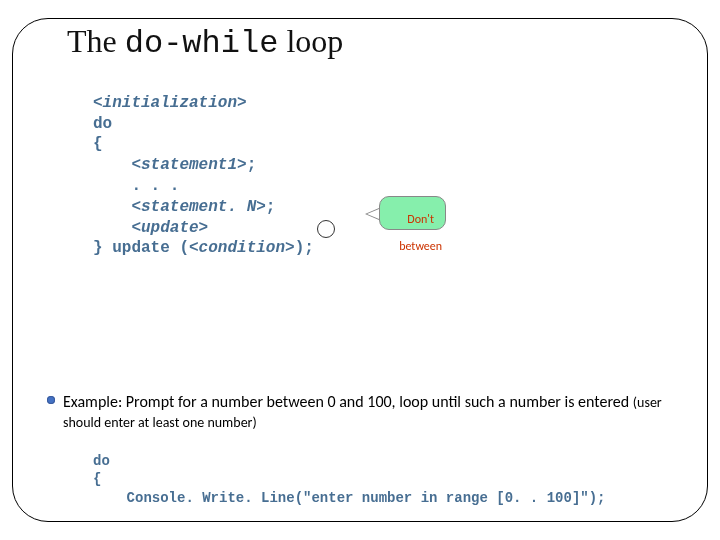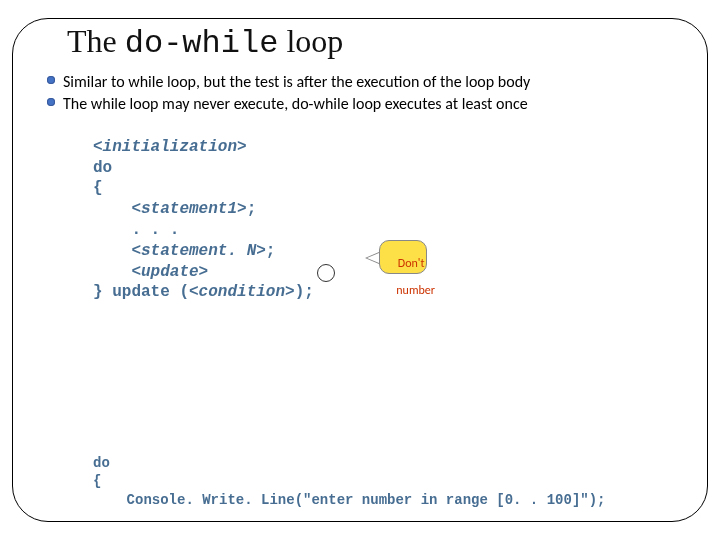--- a/index.html
+++ b/index.html
@@ -69,27 +69,27 @@
     position: relative;
   }
   .codeblock.small {
     font-size: 14px;
   }
   .it { font-style: italic; }
   .callout {
     position: absolute;
     border: 1px solid #888;
     border-radius: 10px;
-    background: #fde047;
+    background: #86efac;
     font-family: Calibri, Arial, sans-serif;
     font-weight: normal;
     color: #cc3300;
     font-size: 12px;
     text-align: center;
-    width: 48px;
+    width: 67px;
     height: 34px;
     padding-top: 2px;
     line-height: 1.15;
   }
   .callout-tail {
     position: absolute;
     width: 0; height: 0;
     border-top: 6px solid transparent;
     border-bottom: 6px solid transparent;
     border-right: 14px solid #888;
@@ -120,45 +120,46 @@
 </style>
 </head>
 <body>
 
 <div class="slide-frame">
 
   <h1 class="title">
     <span>The </span><span class="mono-part">do-while</span><span> loop</span>
   </h1>
 
-  <ul class="bullets">
-    <li>Similar to while loop, but the test is after the execution of the loop body</li>
-    <li>The while loop may never execute, do-while loop executes at least once</li>
-  </ul>
 
   <div class="codeblock">
 <span class="it">&lt;initialization&gt;</span>
 <span>do</span>
 <span>{</span>
     <span class="it">&lt;statement1&gt;</span>;
     <span>. . .</span>
     <span class="it">&lt;statement. N&gt;</span>;
     <span class="it">&lt;update&gt;</span>
 <span>} update (</span><span class="it">&lt;condition&gt;</span><span>);</span>
 
     <span class="semi-circle" style="left:224px; top:148px;"></span>
 
     <div class="callout" style="left:286px; top:124px;">
       <span>Don't</span><br>
-      <span>number</span>
+      <span>between</span>
     </div>
     <span class="callout-tail" style="left:272px; top:136px;"></span>
   </div>
 
   <div class="example">
+    <ul class="bullets">
+      <li>
+        <span>Example: Prompt for a number between 0 and 100, loop until such a number is entered </span><span class="subnote">(user should enter at least one number)</span>
+      </li>
+    </ul>
     <div class="codeblock small">
 <span>do</span>
 <span>{</span>
 <span>    Console. Write. Line("enter number in range [0. . 100]");</span>
 
 
 </div>
   </div>
 
 </div>

